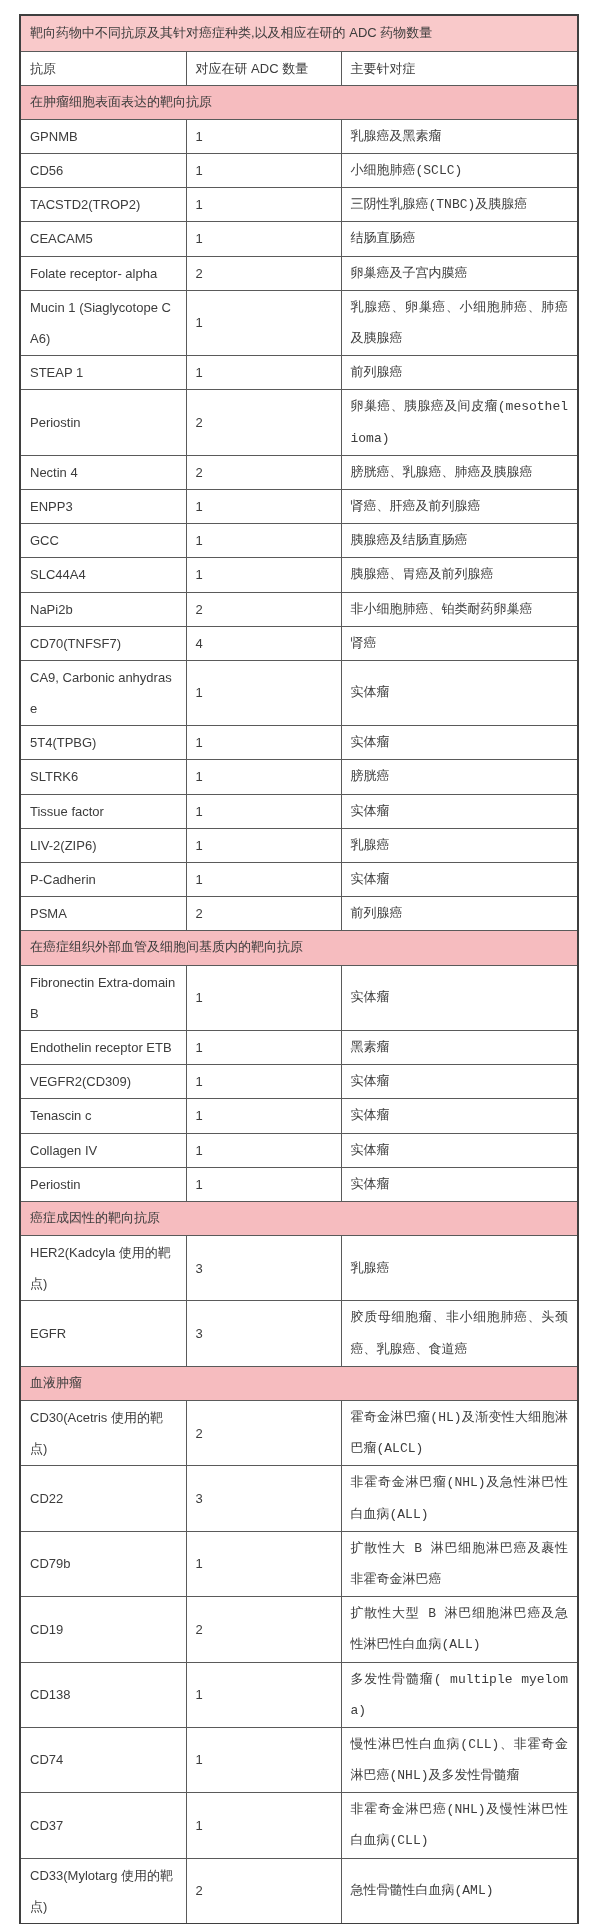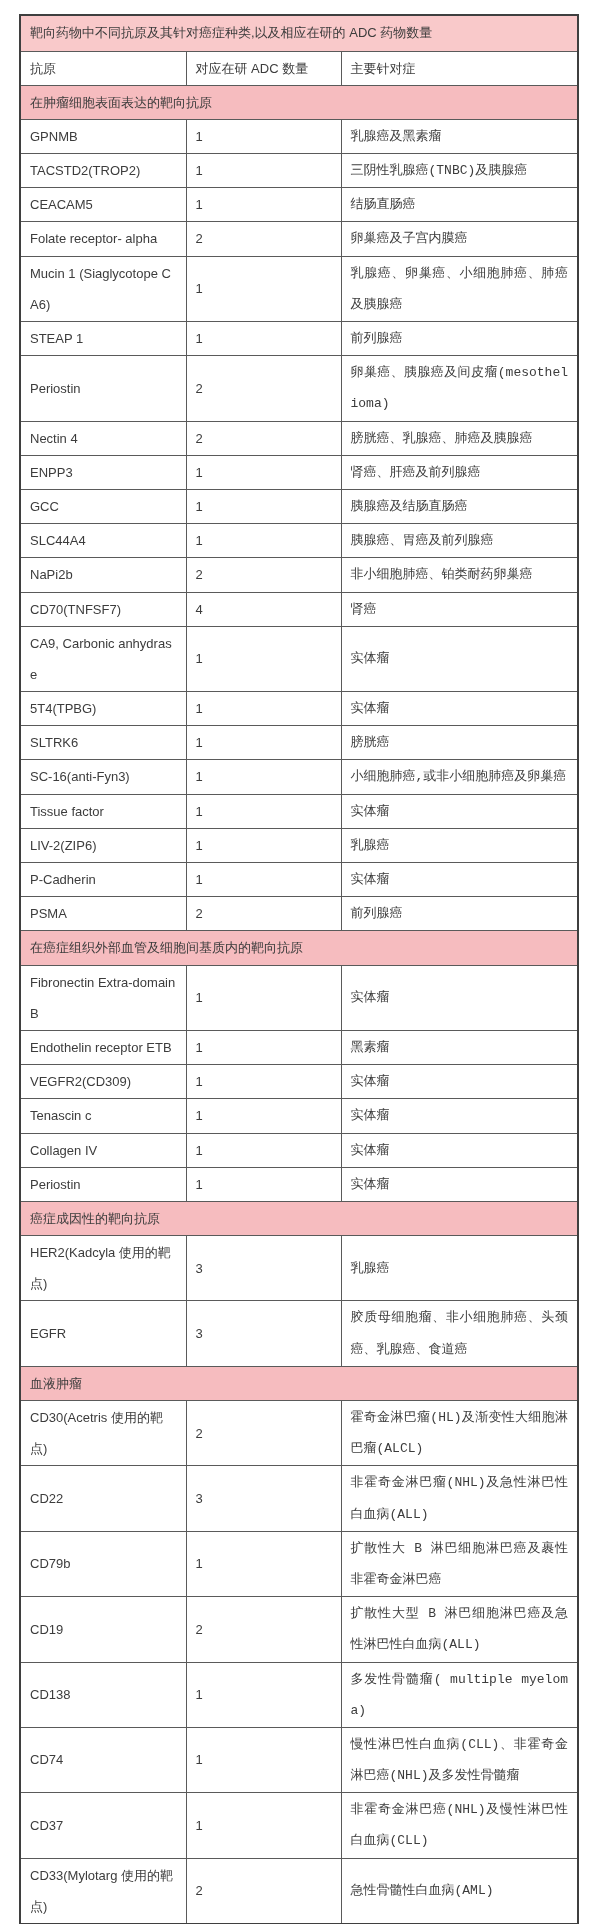--- a/index.html
+++ b/index.html
@@ -37,20 +37,21 @@
   }
   col.c1{width:166px;}
   col.c2{width:155px;}
   col.c3{width:237px;}
   .title-row td{
     background:var(--pink-title);
     line-height:2.5;
   }
   .section-row td{
     background:var(--pink-section);
+    font-family:Liberation Mono, monospace;
   }
   td.ind{
     text-align:justify;
     text-justify:inter-ideograph;
     font-family:Liberation Mono, monospace;
   }
 </style>
 </head>
 <body>
 
@@ -74,20 +75,25 @@
 
     <tr class="section-row">
           <td colspan="3">在肿瘤细胞表面表达的靶向抗原</td>
         </tr>
         <tr>
           <td>GPNMB</td>
           <td>1</td>
           <td class="ind">乳腺癌及黑素瘤</td>
         </tr>
         <tr>
+          <td>CD56</td>
+          <td>1</td>
+          <td class="ind">小细胞肺癌(SCLC)</td>
+        </tr>
+        <tr>
           <td>TACSTD2(TROP2)</td>
           <td>1</td>
           <td class="ind">三阴性乳腺癌(TNBC)及胰腺癌</td>
         </tr>
         <tr>
           <td>CEACAM5</td>
           <td>1</td>
           <td class="ind">结肠直肠癌</td>
         </tr>
         <tr>
@@ -149,25 +155,20 @@
           <td>5T4(TPBG)</td>
           <td>1</td>
           <td class="ind">实体瘤</td>
         </tr>
         <tr>
           <td>SLTRK6</td>
           <td>1</td>
           <td class="ind">膀胱癌</td>
         </tr>
         <tr>
-          <td>SC-16(anti-Fyn3)</td>
-          <td>1</td>
-          <td class="ind">小细胞肺癌,或非小细胞肺癌及卵巢癌</td>
-        </tr>
-        <tr>
           <td>Tissue factor</td>
           <td>1</td>
           <td class="ind">实体瘤</td>
         </tr>
         <tr>
           <td>LIV-2(ZIP6)</td>
           <td>1</td>
           <td class="ind">乳腺癌</td>
         </tr>
         <tr>

